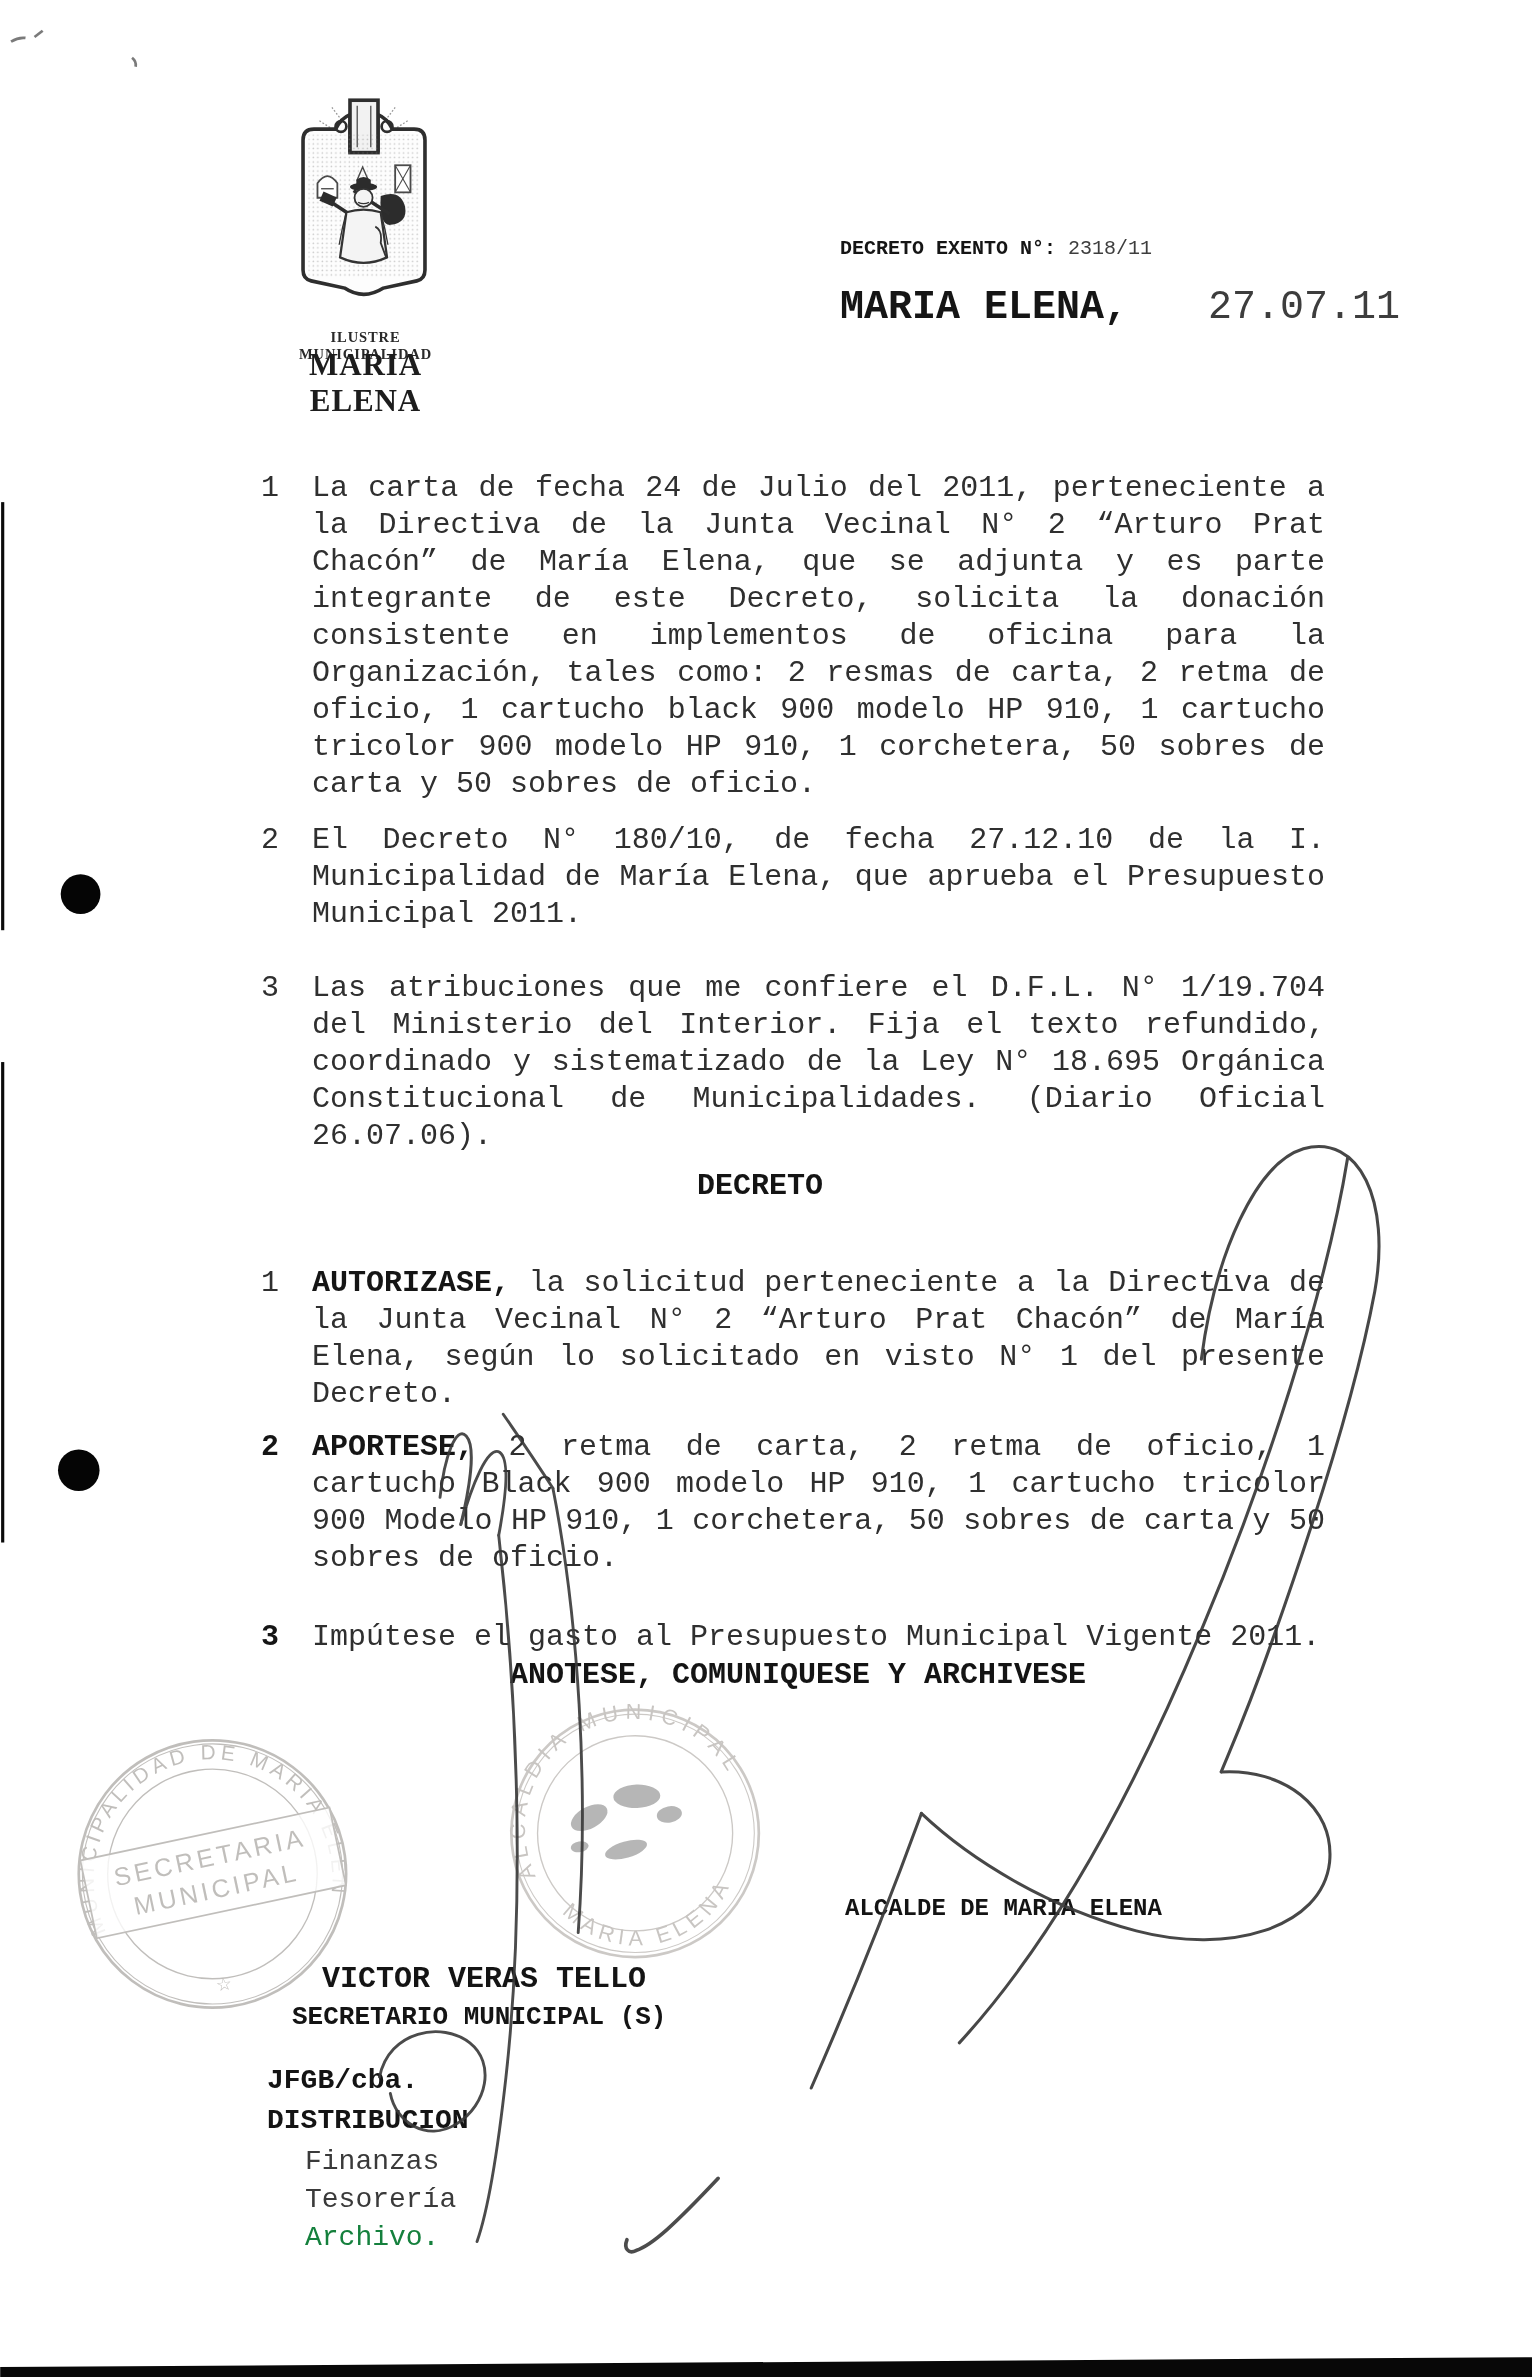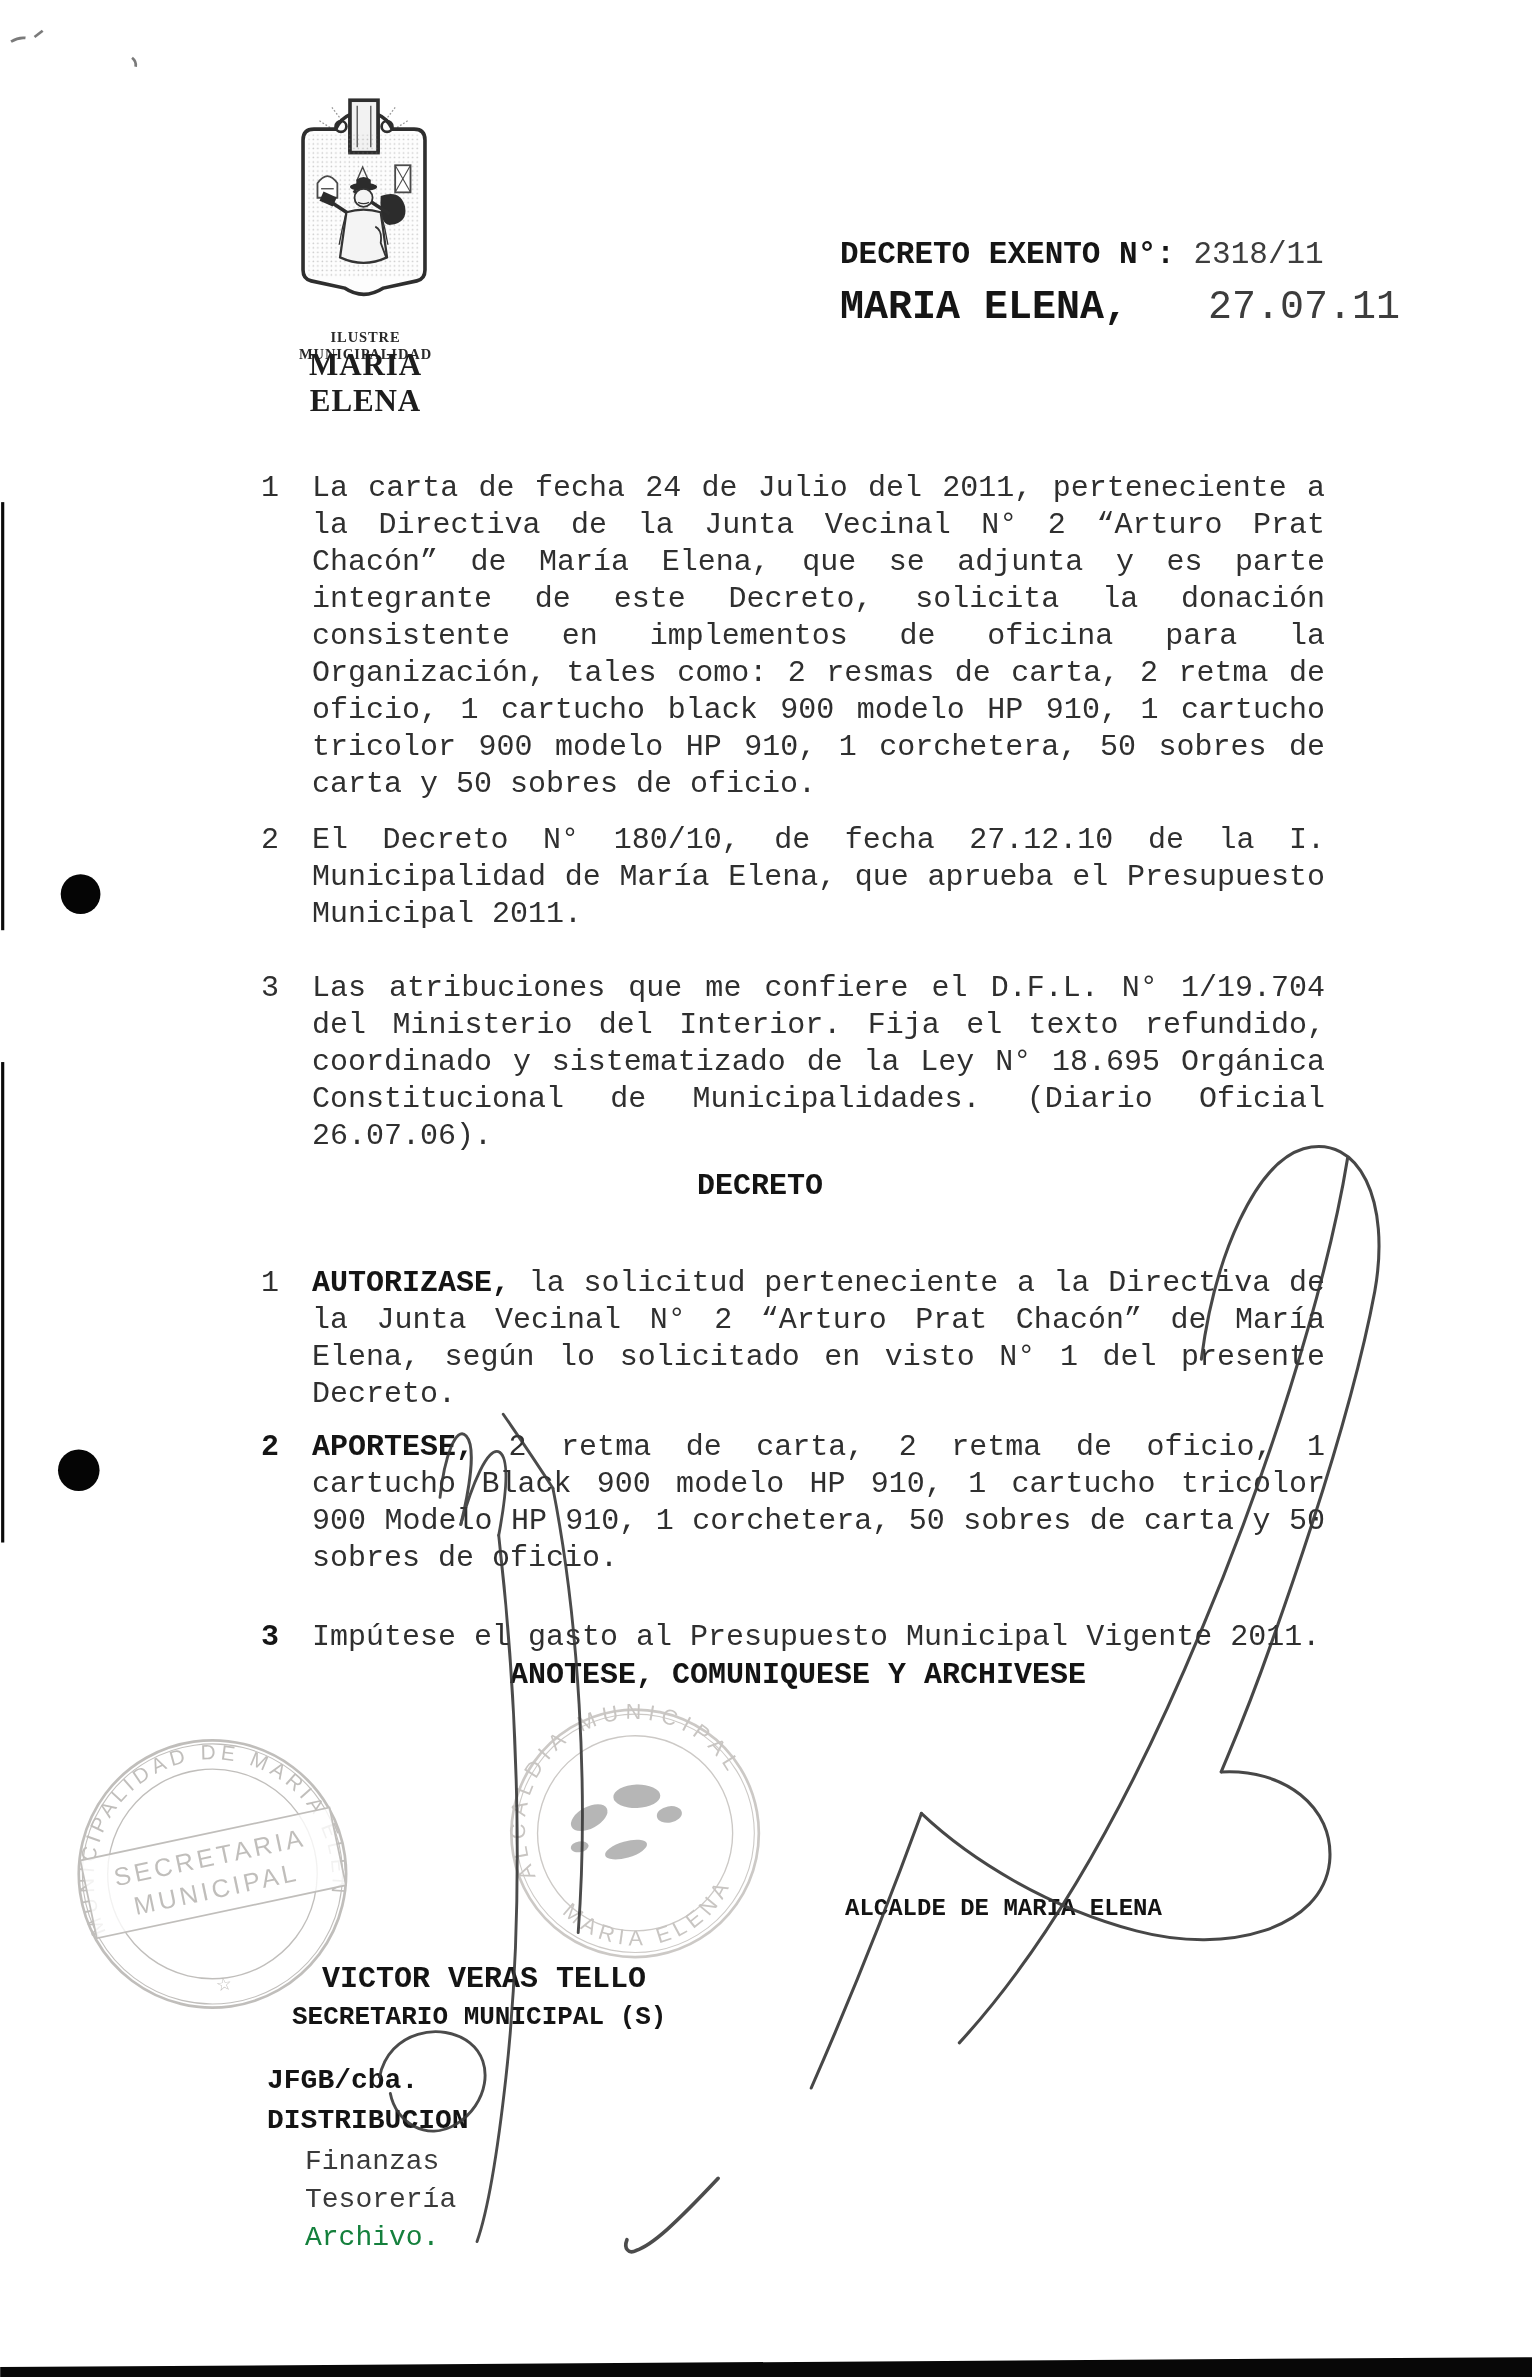--- a/index.html
+++ b/index.html
@@ -116,21 +116,21 @@
     <path d="M 68,130 q 9,5 18,0 l 3,10 q -12,7 -24,0 z" fill="#555"></path>
     <path d="M 58,132 Q 77,126 96,132 L 103,182 Q 77,194 51,182 Z" fill="#f4f4f4" stroke="#333" stroke-width="2.5"></path>
     <path d="M 58,132 Q 53,150 50,168" stroke="#333" stroke-width="1.5" fill="none"></path>
     <path d="M 96,132 Q 101,150 104,168" stroke="#333" stroke-width="1.5" fill="none"></path>
     <path d="M 90,148 q 8,4 6,18 l 6,16" stroke="#333" stroke-width="2" fill="none"></path>
   </svg>
 
   <div class="abs z2 serif" style="left:265px;top:329px;width:201px;text-align:center;font-size:14.5px;font-weight:bold;letter-spacing:0.9px;color:#2a2a2a">ILUSTRE MUNICIPALIDAD</div>
   <div class="abs z2 serif" style="left:265px;top:347px;width:201px;text-align:center;font-size:31px;font-weight:bold;letter-spacing:0.9px;color:#1d1d1d">MARIA ELENA</div>
 
-  <div class="abs z2" style="left:840px;top:237px;font-size:31px;white-space:nowrap">
+  <div class="abs z2" style="left:840px;top:237px;font-size:20px;white-space:nowrap">
     <span class="b">DECRETO EXENTO N°:</span>
     <span style="color:#3d3d3d">2318/11</span>
   </div>
   <div class="abs z2" style="left:840px;top:285px;font-size:40px;white-space:nowrap">
     <span class="b">MARIA ELENA,</span>
     <span style="color:#3d3d3d;margin-left:56px">27.07.11</span>
   </div>
 
 
   <div class="par z2" style="top:470px">

